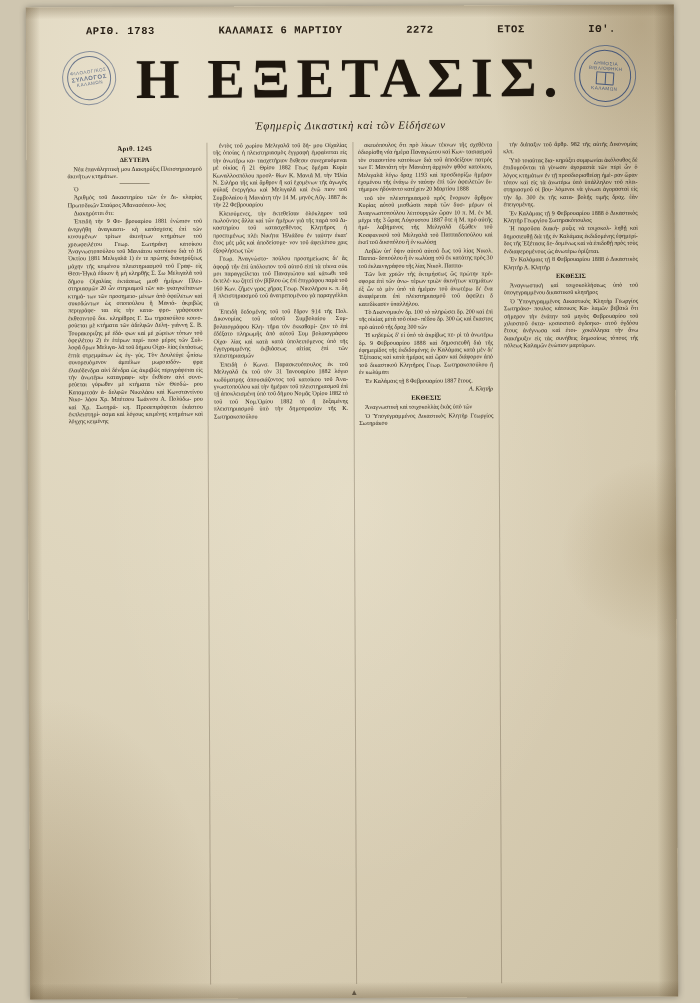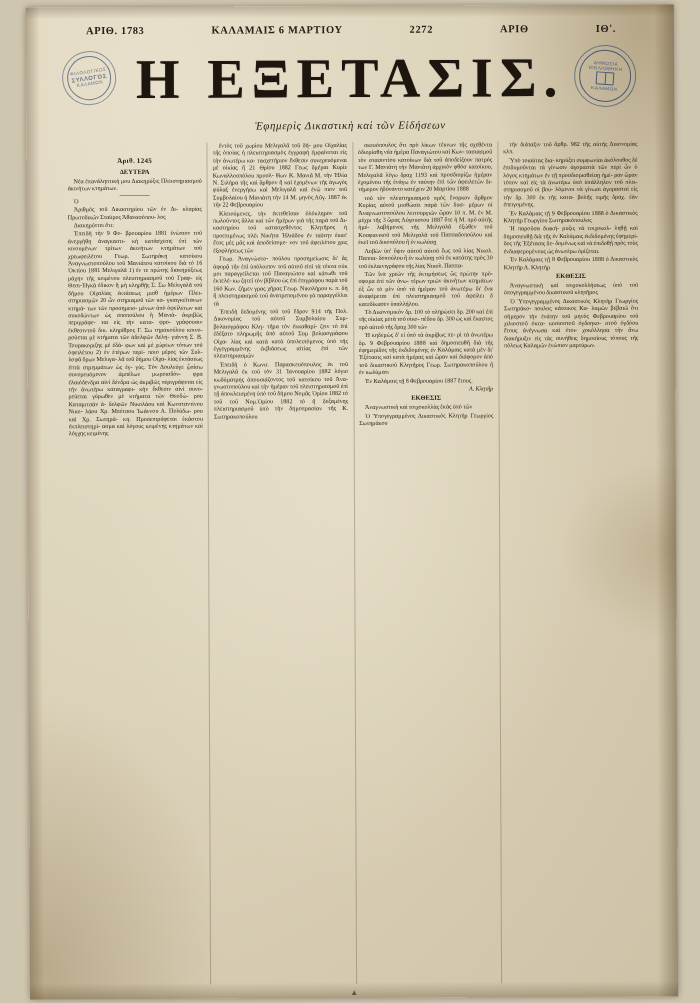--- a/index.html
+++ b/index.html
@@ -73,21 +73,21 @@
     top: 18px;
     width: 530px;
     display: flex;
     justify-content: space-between;
     font-family: "Liberation Serif", serif;
     font-size: 10.5px;
     letter-spacing: 0.6px;
     color: #2a2117;
     font-weight: bold;
   }
-  #masthead-line span { white-space: nowrap; }
+  #masthead-line span { white-space: nowrap; font-family: Liberation Mono, monospace; }
 
   #title {
     position: absolute;
     left: 0;
     top: 40px;
     width: 648px;
     text-align: center;
     font-family: "Liberation Serif", serif;
     font-size: 56px;
     letter-spacing: 7px;
@@ -197,21 +197,21 @@
     color: #231b12;
     word-spacing: -0.3px;
     hyphens: none;
   }
   .col p.indent { text-indent: 6px; }
   .col .hdr {
     text-align: center;
     font-weight: bold;
     font-size: 7px;
     line-height: 9px;
-    margin: 14px 0 2px 0;
+    margin: 2px 0 2px 0;
     letter-spacing: 0.3px;
   }
   .col .hdr2 {
     text-align: center;
     font-weight: bold;
     font-size: 6.6px;
     line-height: 8px;
     margin: 1px 0 2px 0;
   }
   .col .sig { text-align: right; font-style: italic; }
@@ -244,21 +244,21 @@
     <div class="edge-dark" id="edge-left"></div>
     <div class="edge-dark" id="edge-top"></div>
     <div class="edge-dark" id="edge-bottom"></div>
 
     <div class="content">
 
       <div id="masthead-line">
         <span>ΑΡΙΘ. 1783</span>
         <span>ΚΑΛΑΜΑΙΣ 6 ΜΑΡΤΙΟΥ</span>
         <span>2272</span>
-        <span>ΑΡΙΘ</span>
+        <span>ΕΤΟΣ</span>
         <span>ΙΘ'.</span>
       </div>
 
       <div id="title">Η ΕΞΕΤΑΣΙΣ.</div>
       <div id="subtitle">Ἐφημερὶς Δικαστικὴ καὶ τῶν Εἰδήσεων</div>
 
       <div class="stamp" id="stamp-left">
         <div class="stamp-inner">
           <div class="stamp-top">ΦΙΛΟΛΟΓΙΚΟΣ</div>
           <div class="stamp-mid">ΣΥΛΛΟΓΟΣ</div>

